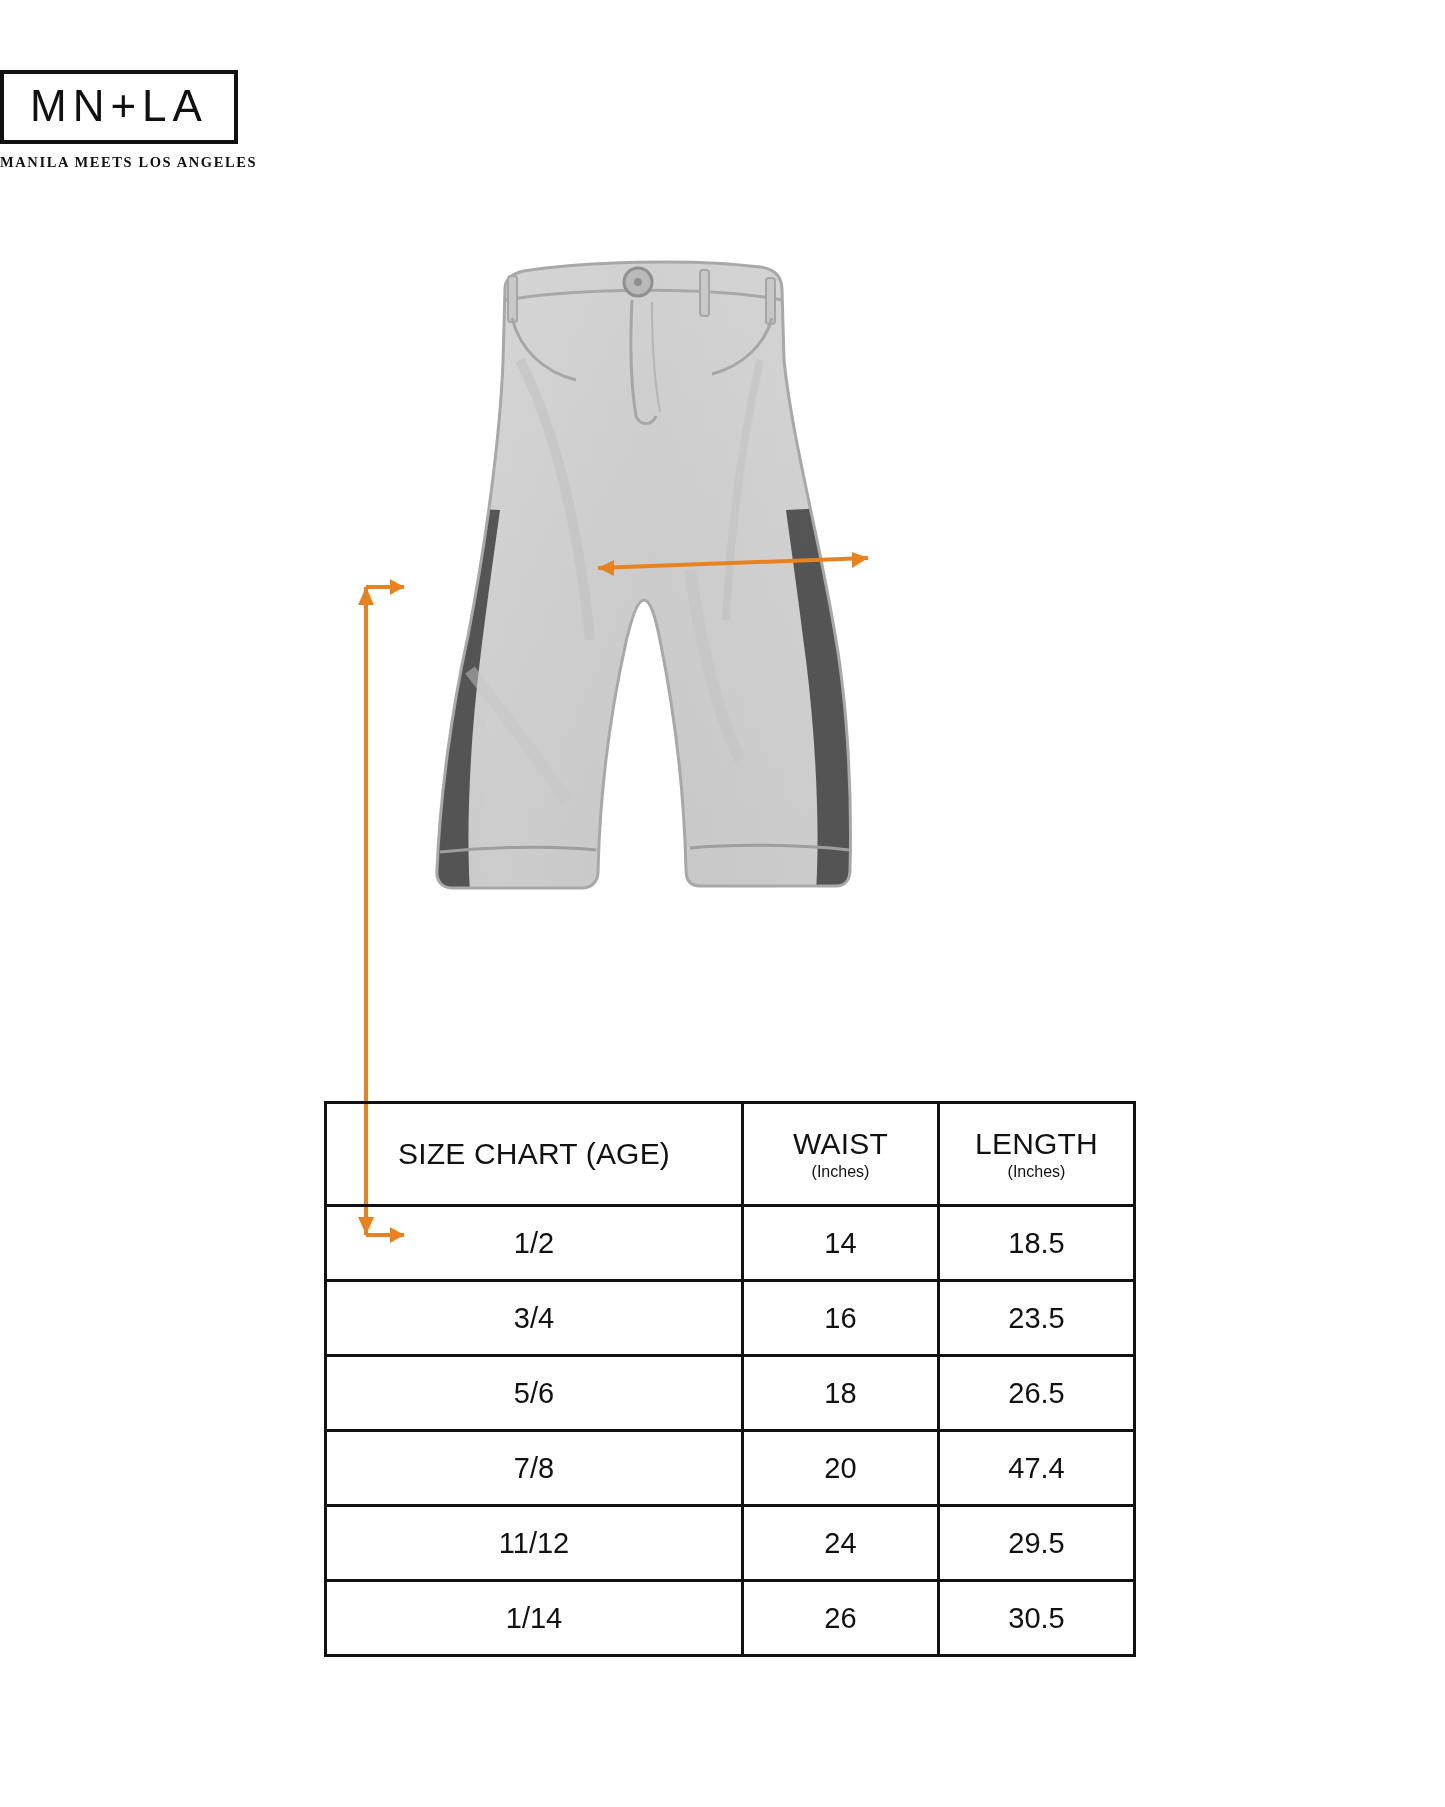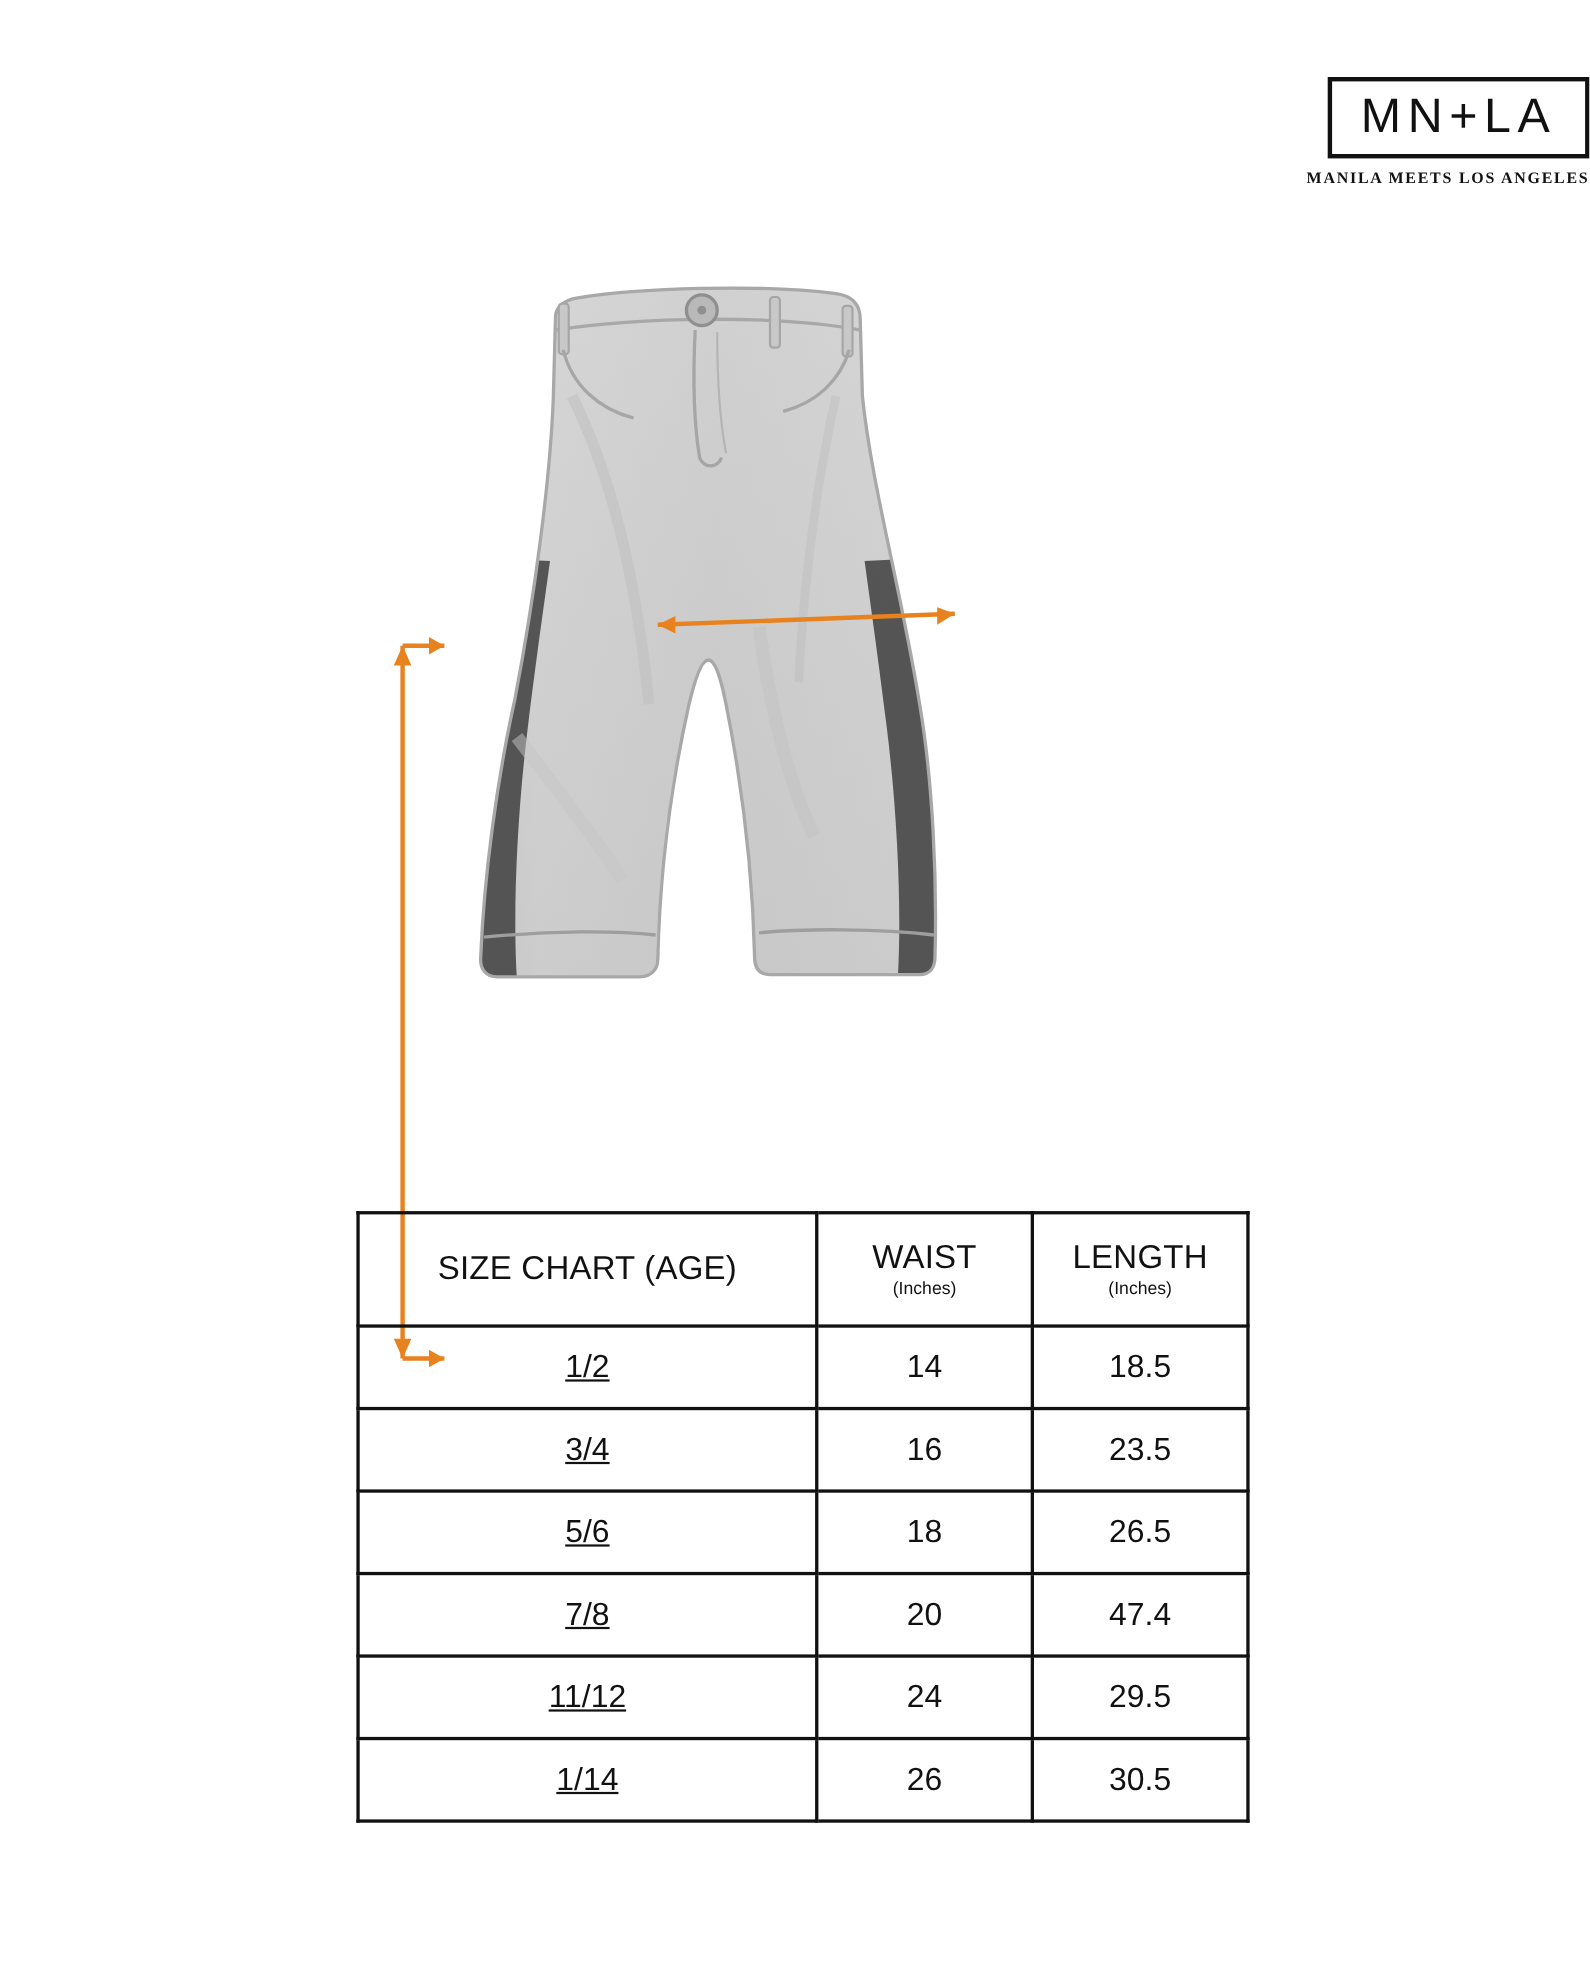--- a/index.html
+++ b/index.html
@@ -17,21 +17,21 @@
   }
 
   
   .brand {
     position: absolute;
     left: 0;
     right: 0;
     top: 70px;
     display: flex;
     flex-direction: column;
-    align-items: flex-end;
+    align-items: flex-start;
   }
   .brand-box {
     border: 4px solid #111;
     padding: 10px 26px 12px 26px;
     display: flex;
     align-items: center;
     justify-content: center;
   }
   .brand-box-text {
     font-family: "Liberation Sans", sans-serif;
@@ -115,21 +115,21 @@
     font-size: 16px;
     display: block;
     margin-top: 2px;
     line-height: 1.1;
   }
   tbody td {
     height: 72px;
     font-size: 29px;
   }
 
-  .age-cell { font-size: 29px; text-decoration: underline; }
+  .age-cell { font-size: 29px; }
 
   
   .nowrap { white-space: nowrap; }
 </style>
 </head>
 <body>
 
 <div class="brand">
   <div class="brand-box">
     <div class="brand-box-text">MN+LA</div>

